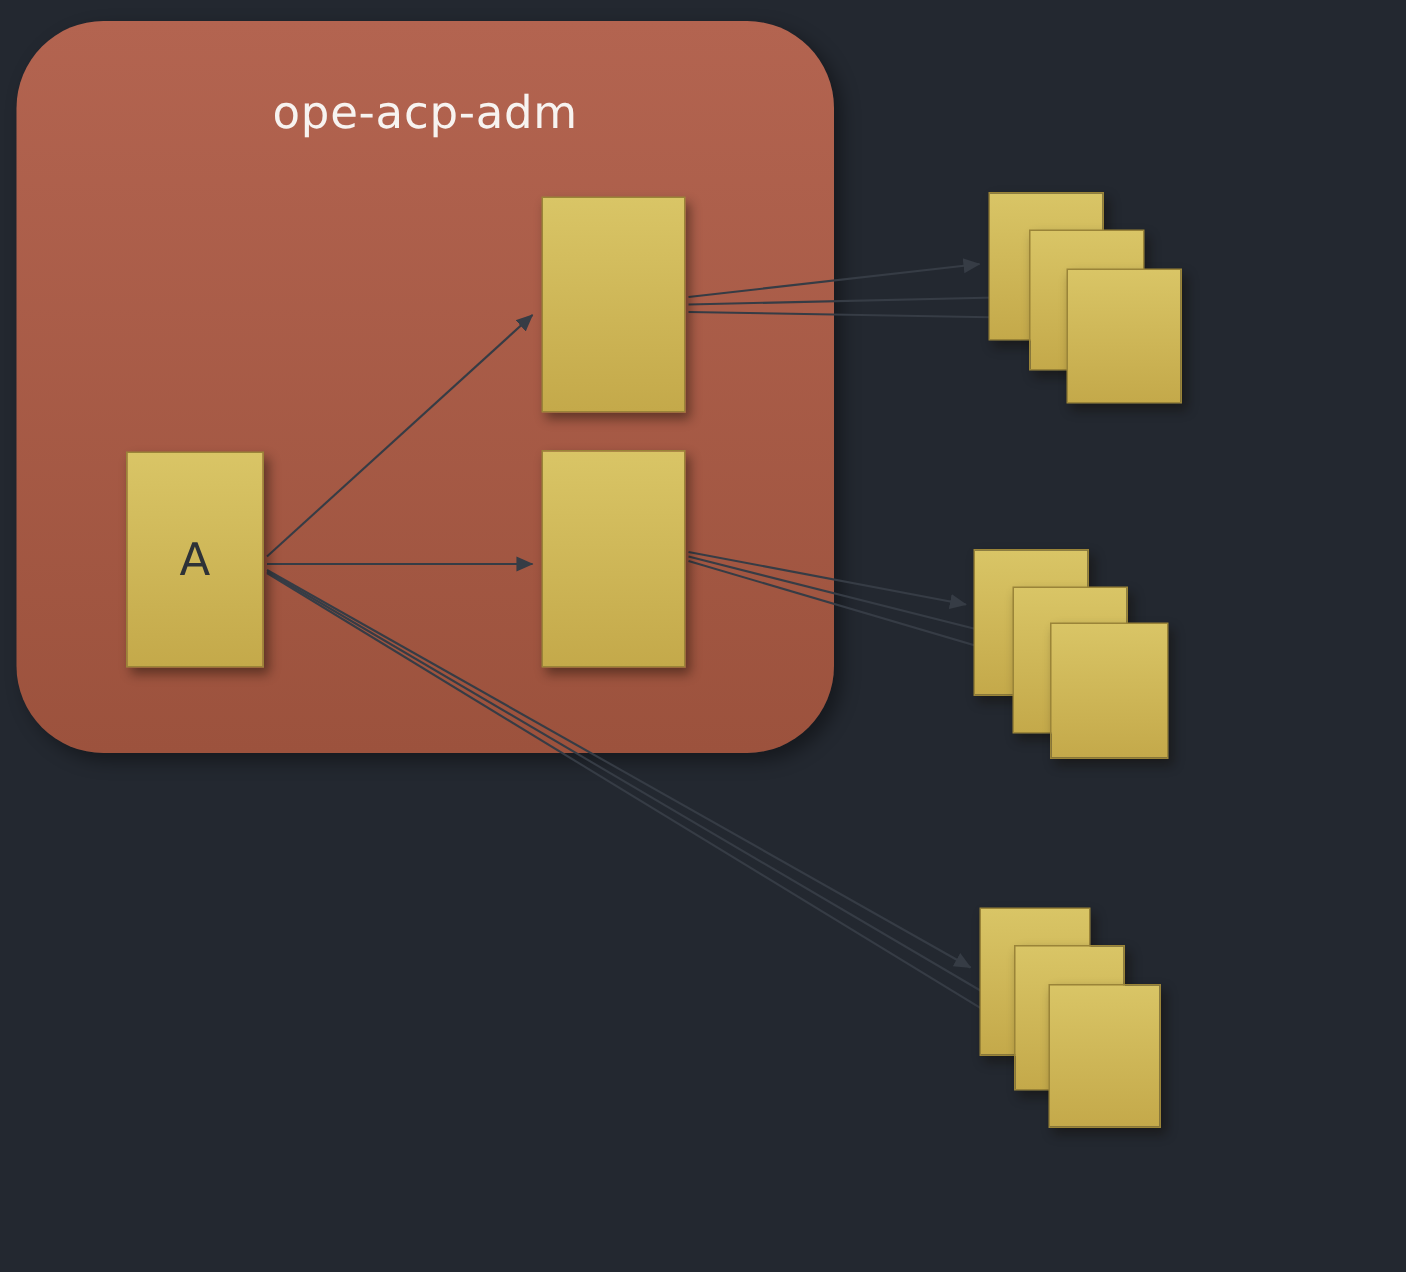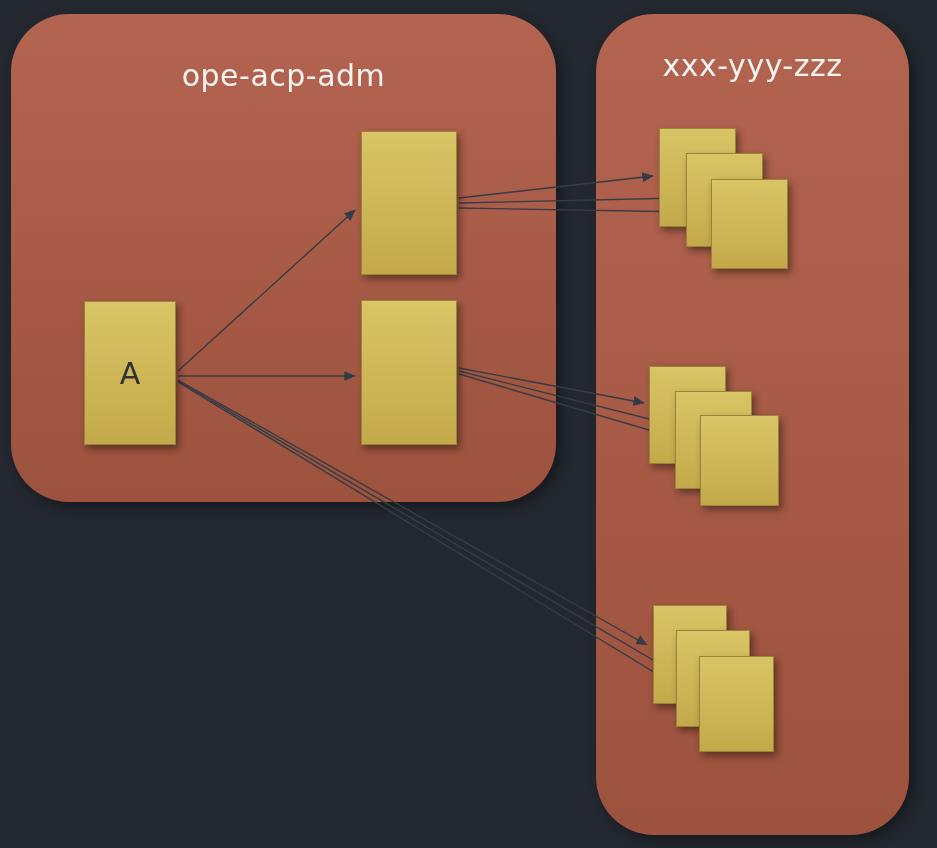--- a/index.html
+++ b/index.html
@@ -78,23 +78,20 @@
 </style>
 </head>
 <body>
 
 <div class="canvas">
 
   <div class="cluster cluster-left">
     <div class="cluster-label">ope-acp-adm</div>
   </div>
 
-  <div class="cluster cluster-right">
-    <div class="cluster-label">xxx-yyy-zzz</div>
-  </div>
 
   <svg class="edges" width="937" height="848" viewBox="0 0 937 848">
     <defs>
       <marker id="arrow" viewBox="0 0 10 10" refX="8.5" refY="5" markerWidth="9" markerHeight="9" orient="auto">
         <path d="M0,1 L9,5 L0,9 z" fill="#363c45"></path>
       </marker>
     </defs>
     <g stroke="#363c45" stroke-width="1.4" fill="none">
       <line x1="178" y1="371" x2="355" y2="210" marker-end="url(#arrow)"></line>
       <line x1="178" y1="376" x2="355" y2="376" marker-end="url(#arrow)"></line>

